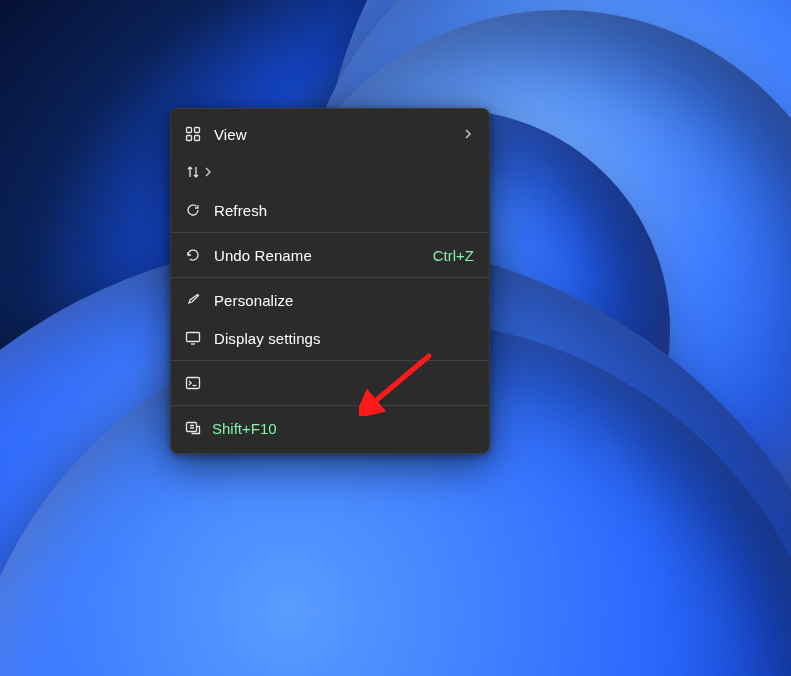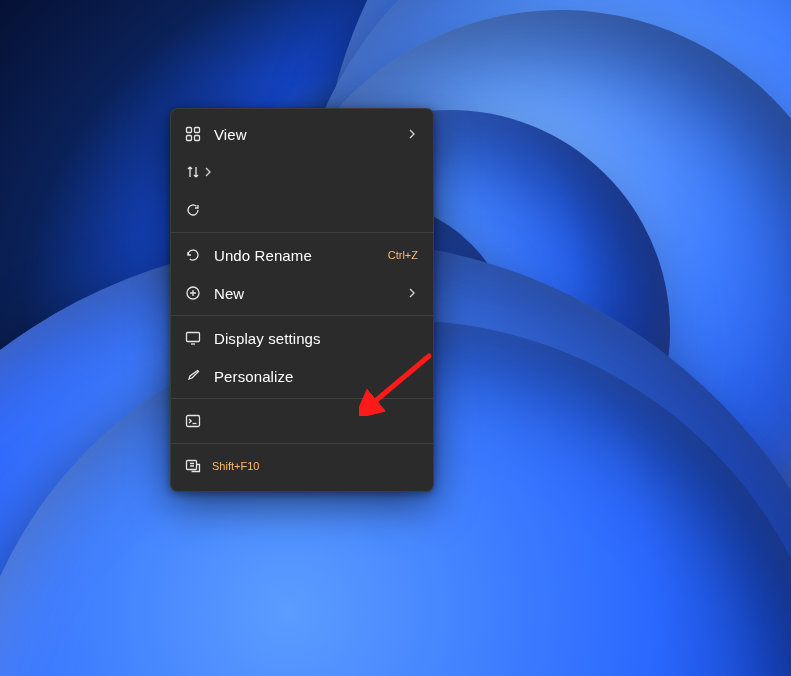--- a/index.html
+++ b/index.html
@@ -31,21 +31,21 @@
     .s5 { width: 300px; height: 300px; top: 200px; left: 215px; }
     .s6 { width: 1100px; height: 1100px; top: 240px; left: -220px; transform: rotate(12deg);
           background: radial-gradient(circle at 45% 25%, #5b9cff, #2a63ff 40%, #0f38b6 70%, #041a62 100%); }
     .s7 { width: 880px; height: 880px; top: 320px; left: -40px; transform: rotate(8deg); }
 
     
     .context-menu {
       position: absolute;
       left: 170px;
       top: 108px;
-      width: 264px;
+      width: 320px;
       background: #2b2b2b;
       border-radius: 8px;
       border: 1px solid rgba(255,255,255,0.08);
       box-shadow: 0 12px 40px rgba(0,0,0,0.55), 0 2px 8px rgba(0,0,0,0.4);
       padding: 5px;
       color: #ffffff;
       font-size: 15px;
       font-weight: 400;
     }
     .menu-group { padding: 1px 0; }
@@ -72,22 +72,22 @@
       color: #e5e5e5;
     }
     .mi-icon svg { width: 16px; height: 16px; display: block; }
     .mi-label {
       flex: 1 1 auto;
       margin-left: 12px;
       color: #ffffff;
       letter-spacing: 0.1px;
     }
     .mi-shortcut {
-      color: #fdba74;
-      font-size: 11px;
+      color: #86efac;
+      font-size: 15px;
       margin-left: 10px;
     }
     .mi-chevron {
       width: 12px;
       color: #cfcfcf;
       display: flex;
       align-items: center;
       justify-content: center;
     }
     .mi-chevron svg { width: 10px; height: 10px; }
@@ -146,73 +146,60 @@
       </span>
     </div>
 
     <div class="menu-item">
       <span class="mi-icon">
         <svg viewBox="0 0 16 16" fill="none" stroke="currentColor" stroke-width="1.3">
           <path d="M13 8a5 5 0 1 1-1.6-3.7"></path>
             <path d="M13 3v3h-3"></path>
         </svg>
       </span>
+      <span class="mi-label">Refresh</span>
     </div>
   </div>
 
   <div class="menu-divider"></div>
 
   <div class="menu-group">
     <div class="menu-item">
       <span class="mi-icon">
         <svg viewBox="0 0 16 16" fill="none" stroke="currentColor" stroke-width="1.3">
           <path d="M3 8a5 5 0 1 1 1.8 3.9"></path>
             <path d="M3 5v3h3"></path>
         </svg>
       </span>
       <span class="mi-label">Undo Rename</span>
       <span class="mi-shortcut">Ctrl+Z</span>
     </div>
 
-    <div class="menu-item">
-      <span class="mi-icon">
-        <svg viewBox="0 0 16 16" fill="none" stroke="currentColor" stroke-width="1.3">
-          <circle cx="8" cy="8" r="6"></circle>
-            <path d="M8 5v6M5 8h6"></path>
-        </svg>
-      </span>
-      <span class="mi-label">New</span>
-      <span class="mi-chevron">
-        <svg viewBox="0 0 10 10" fill="none" stroke="currentColor" stroke-width="1.4">
-            <path d="M3 1l4 4-4 4"></path>
-          </svg>
-      </span>
-    </div>
-  </div>
-
-  <div class="menu-divider"></div>
-
-  <div class="menu-group">
+  </div>
+
+  <div class="menu-divider"></div>
+
+  <div class="menu-group">
+    <div class="menu-item">
+      <span class="mi-icon">
+        <svg viewBox="0 0 16 16" fill="none" stroke="currentColor" stroke-width="1.3">
+          <path d="M12.5 2.5l1 1L7 10l-3 1 1-3 7.5-5.5z"></path>
+        </svg>
+      </span>
+      <span class="mi-label">Personalize</span>
+    </div>
+
     <div class="menu-item">
       <span class="mi-icon">
         <svg viewBox="0 0 16 16" fill="none" stroke="currentColor" stroke-width="1.3">
           <rect x="1.5" y="2.5" width="13" height="9" rx="1"></rect>
             <path d="M6 14h4"></path>
         </svg>
       </span>
       <span class="mi-label">Display settings</span>
-    </div>
-
-    <div class="menu-item">
-      <span class="mi-icon">
-        <svg viewBox="0 0 16 16" fill="none" stroke="currentColor" stroke-width="1.3">
-          <path d="M12.5 2.5l1 1L7 10l-3 1 1-3 7.5-5.5z"></path>
-        </svg>
-      </span>
-      <span class="mi-label">Personalize</span>
     </div>
   </div>
 
   <div class="menu-divider"></div>
 
   <div class="menu-group">
     <div class="menu-item">
       <span class="mi-icon">
         <svg viewBox="0 0 16 16" fill="none" stroke="currentColor" stroke-width="1.3">
           <rect x="1.5" y="2.5" width="13" height="11" rx="1.5"></rect>

